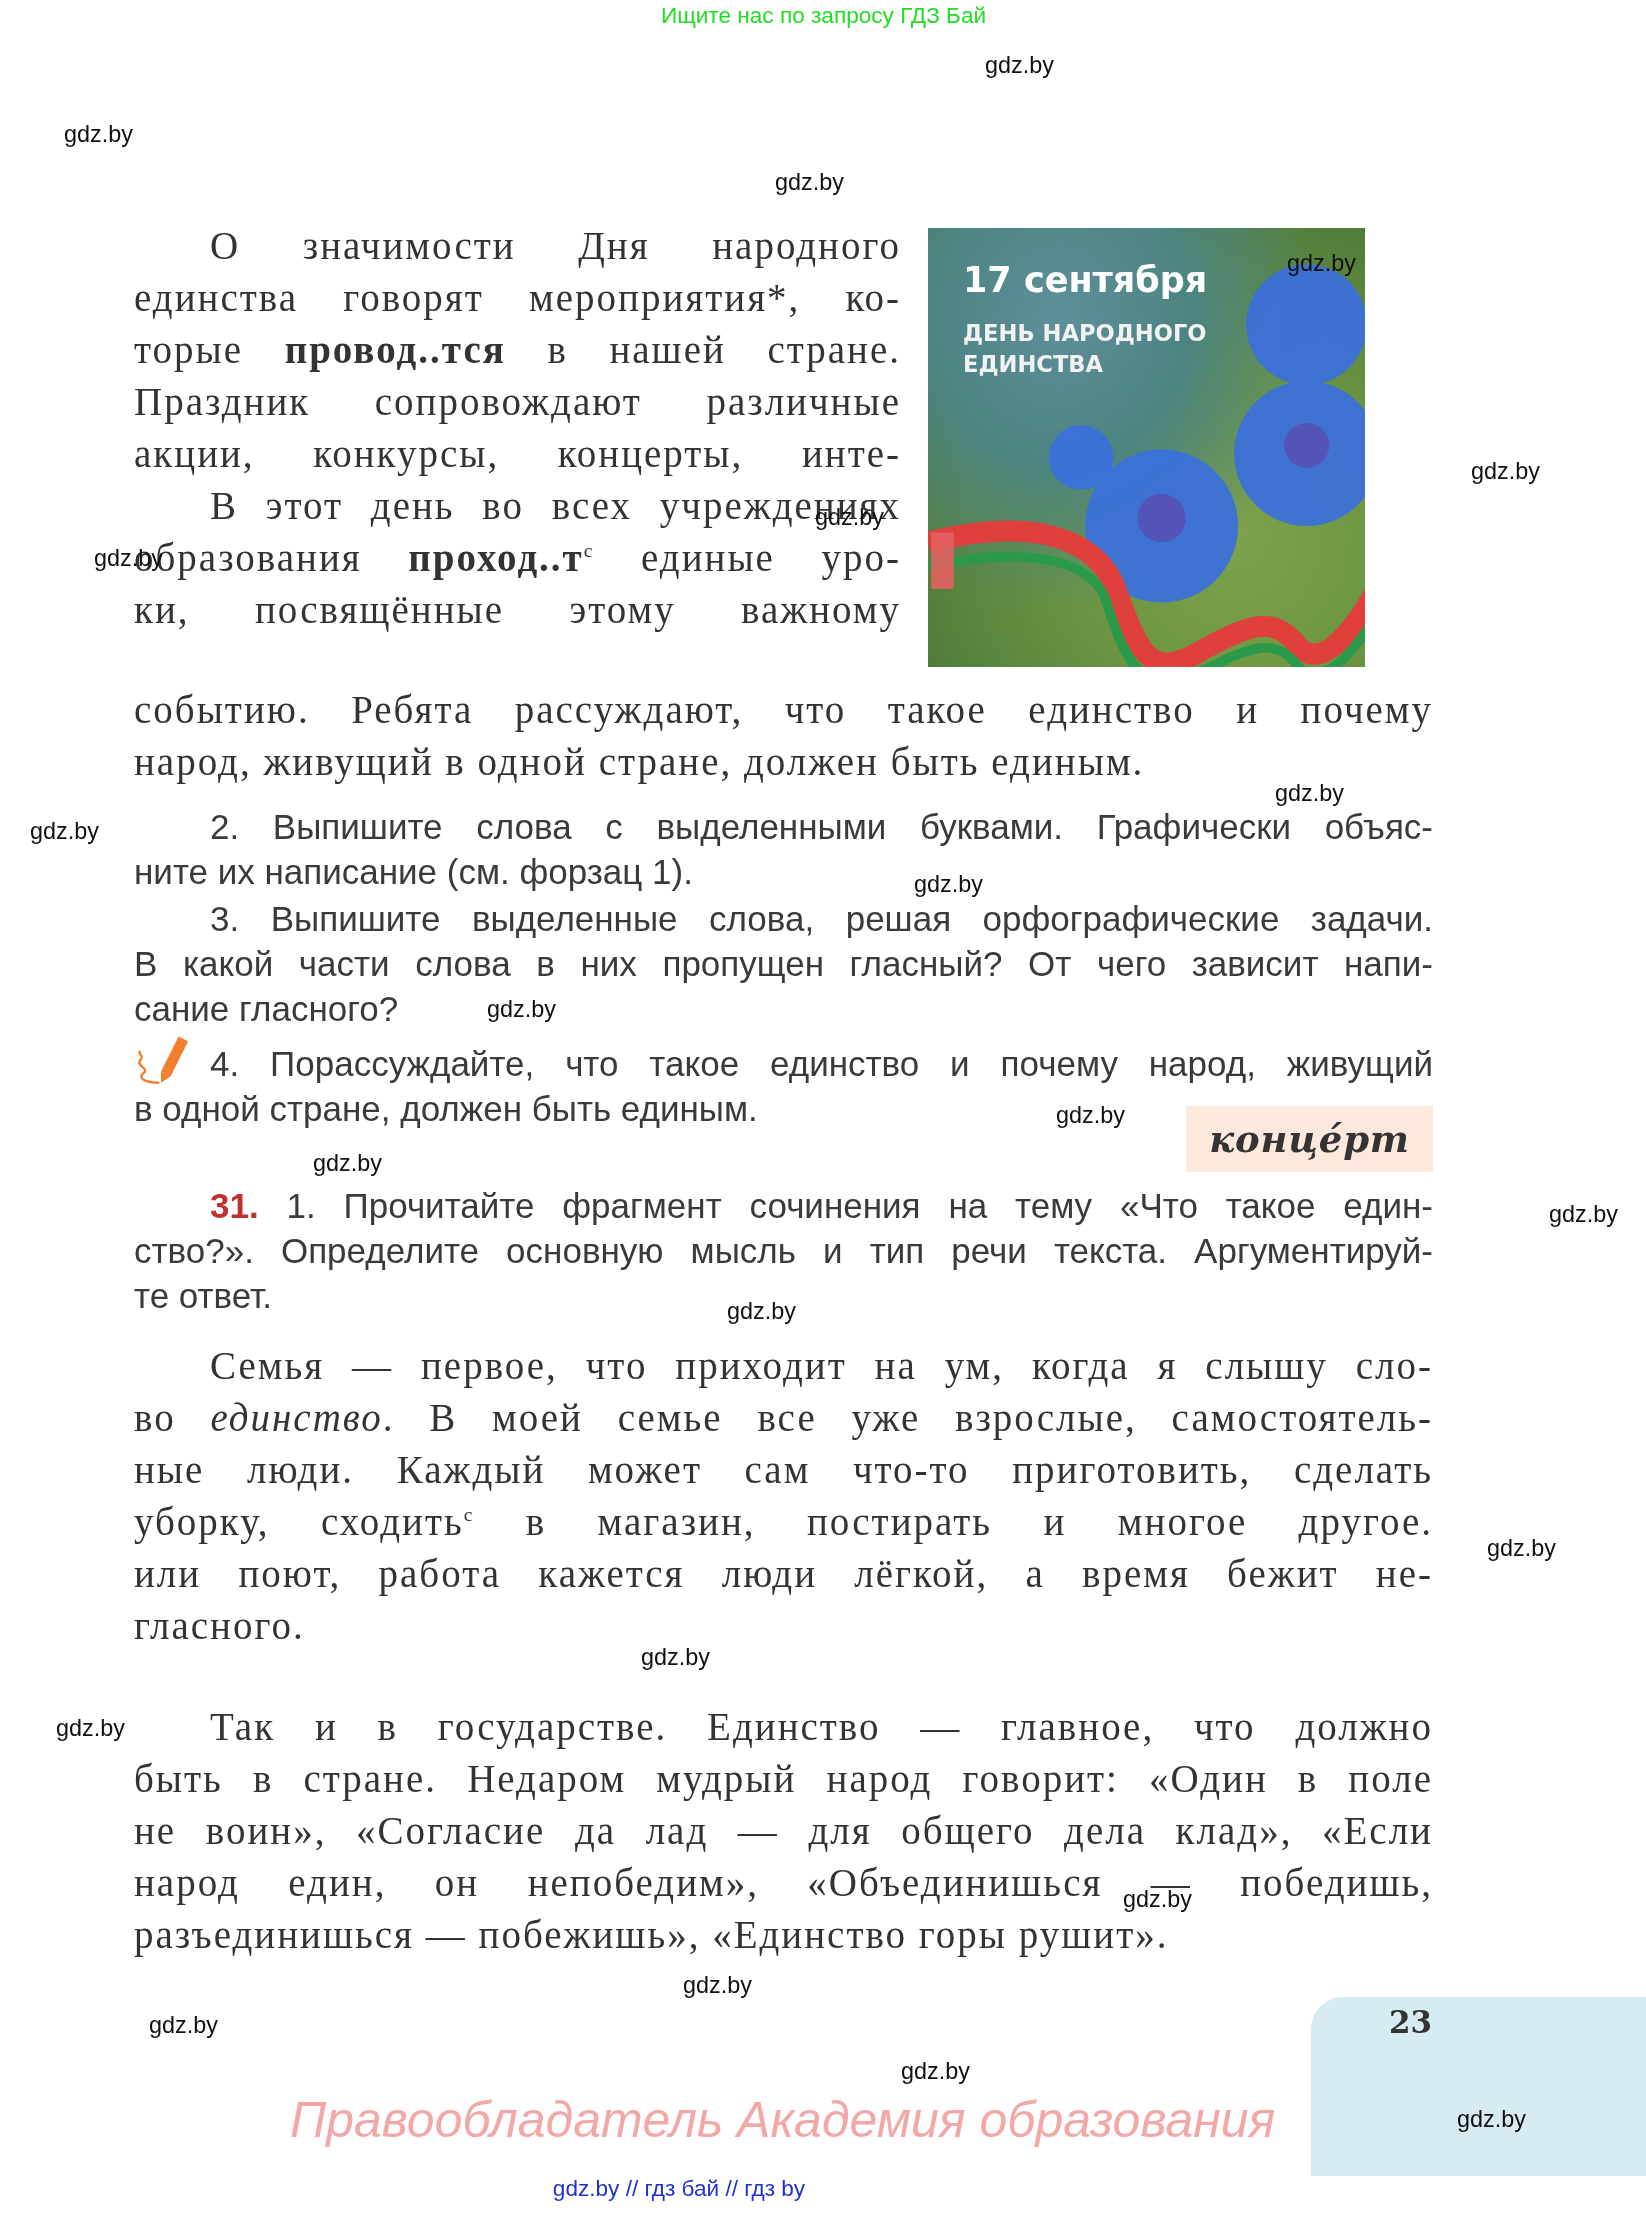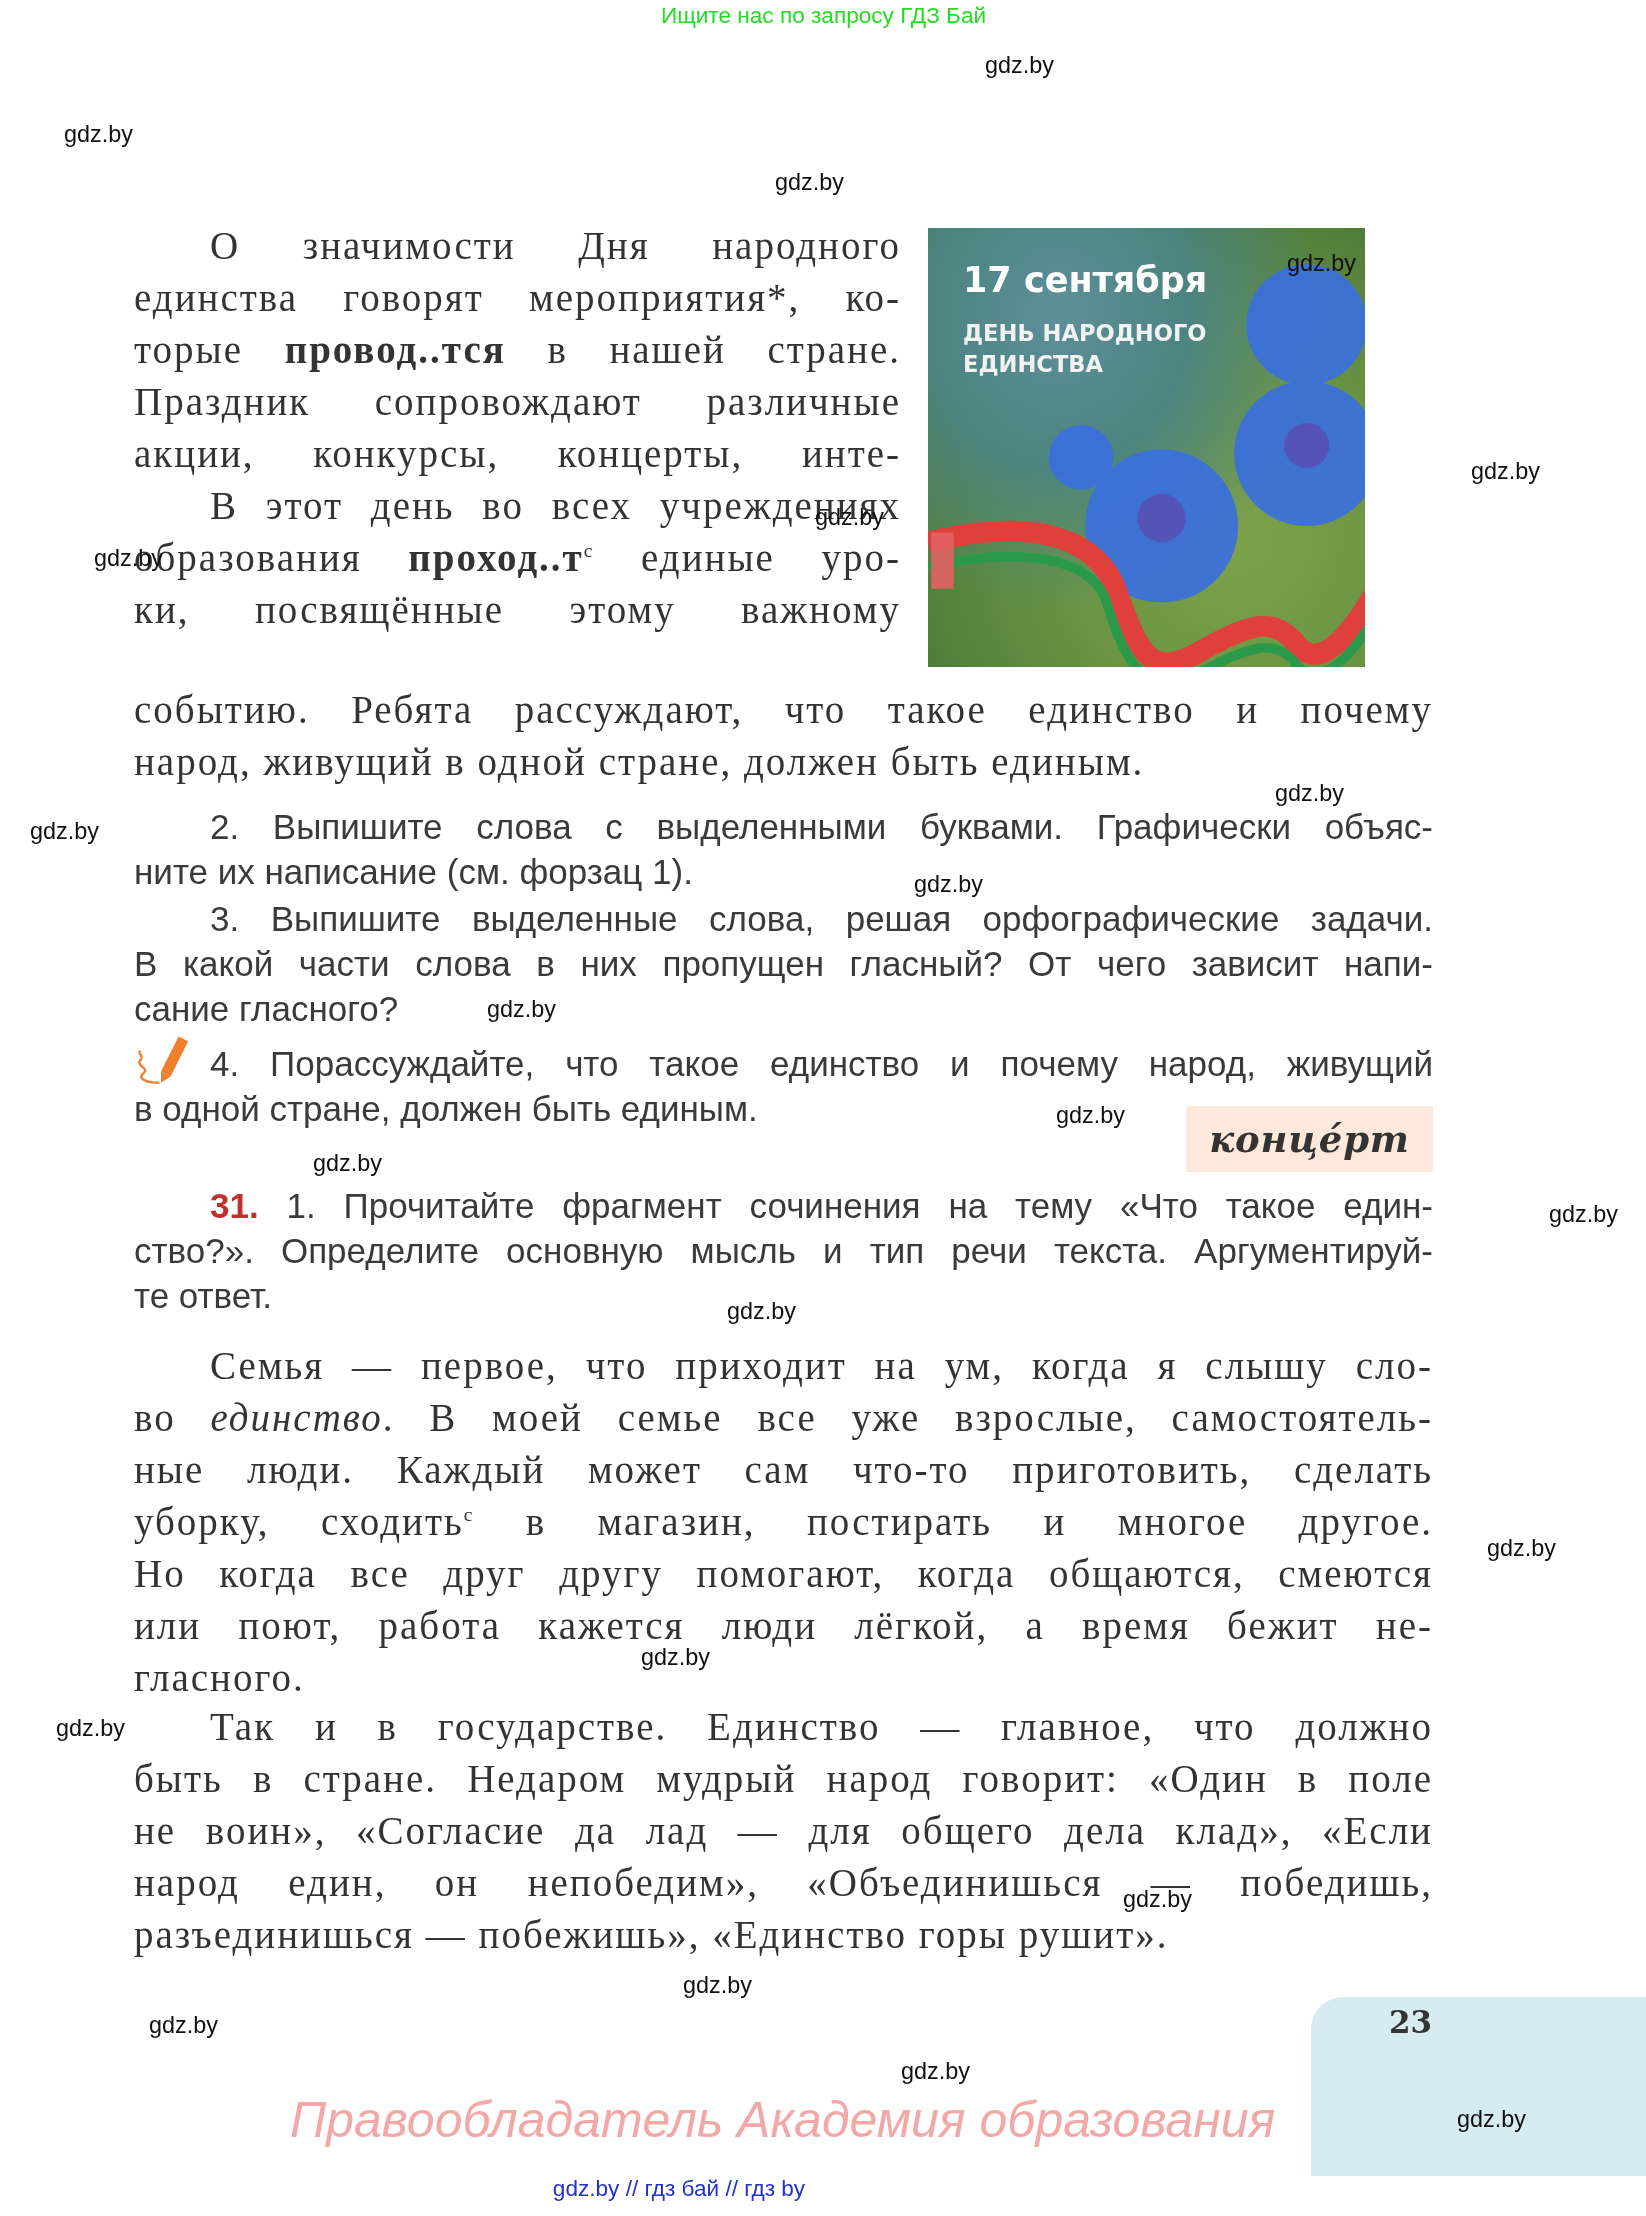--- a/index.html
+++ b/index.html
@@ -103,21 +103,20 @@
   <span class="line ind"><span class="num31">31.</span><span> 1. Прочитайте фрагмент сочинения на тему «Что такое един-</span></span>
   <span class="line">ство?». Определите основную мысль и тип речи текста. Аргументируй-</span>
   <span class="line last">те ответ.</span>
 </div>
 
 <div class="para" style="top:1340px;">
   <span class="line ind">Семья — первое, что приходит на ум, когда я слышу сло-</span>
   <span class="line"><span>во </span><i>единство</i><span>. В моей семье все уже взрослые, самостоятель-</span></span>
   <span class="line">ные люди. Каждый может сам что-то приготовить, сделать</span>
   <span class="line"><span>уборку, сходить</span><sup>с</sup><span> в магазин, постирать и многое другое.</span></span>
-  <span class="line">Но когда все друг другу помогают, когда общаются, смеются</span>
   <span class="line">или поют, работа кажется люди лёгкой, а время бежит не-</span>
   <span class="line last">гласного.</span>
 </div>
 <div class="para" style="top:1701px;">
   <span class="line ind">Так и в государстве. Единство — главное, что должно</span>
   <span class="line">быть в стране. Недаром мудрый народ говорит: «Один в поле</span>
   <span class="line">не воин», «Согласие да лад — для общего дела клад», «Если</span>
   <span class="line">народ един, он непобедим», «Объединишься — победишь,</span>
   <span class="line last">разъединишься — побежишь», «Единство горы рушит».</span>
 </div>

